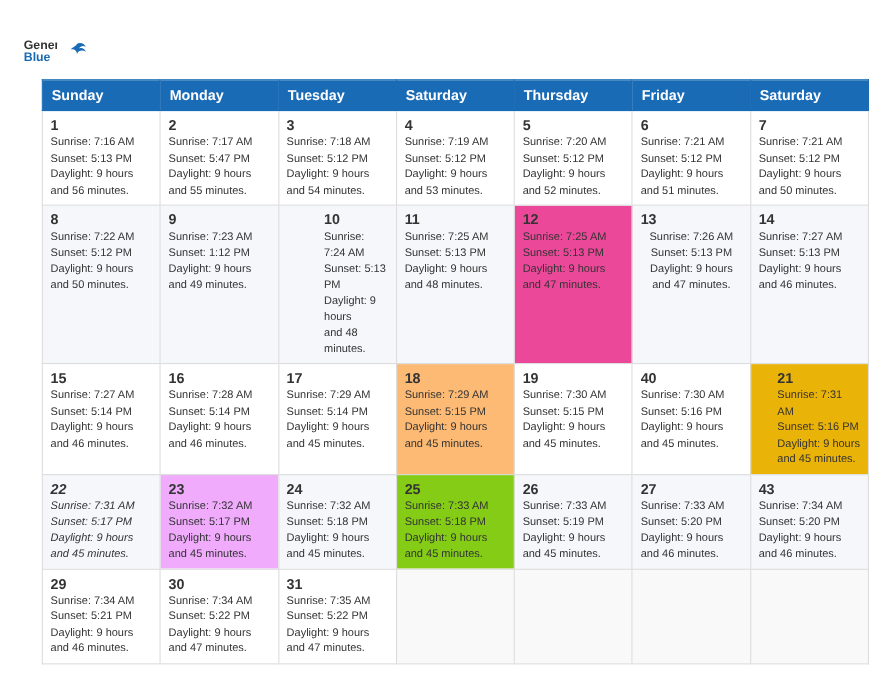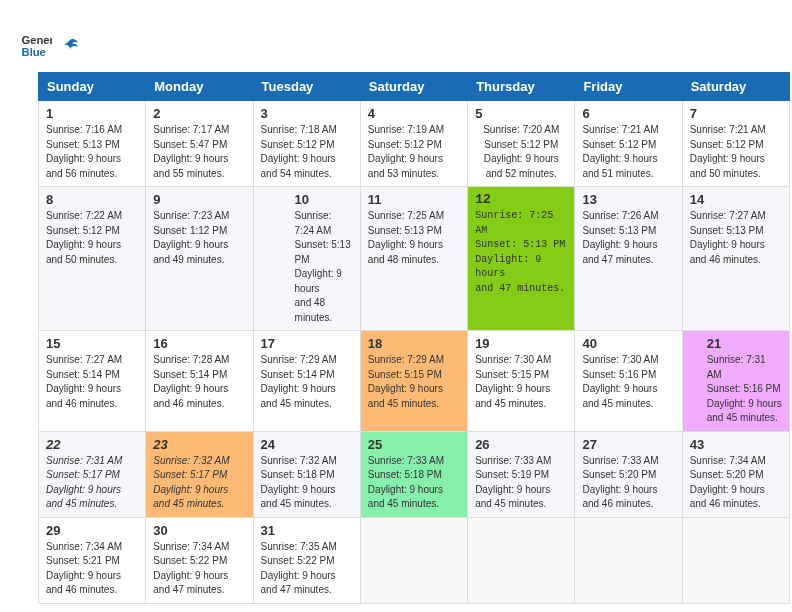--- a/index.html
+++ b/index.html
@@ -147,21 +147,21 @@
         </td>
         <td style="background: rgb(255, 255, 255);">
           <span class="day-number">4</span>
           <div class="day-info" style="white-space: pre-line;">Sunrise: 7:19 AM
 Sunset: 5:12 PM
 Daylight: 9 hours
 and 53 minutes.</div>
         </td>
         <td style="background: rgb(255, 255, 255);">
           <span class="day-number">5</span>
-          <div class="day-info" style="white-space: pre-line; text-align: center;">Sunrise: 7:20 AM
+          <div class="day-info" style="white-space: pre-line;">Sunrise: 7:20 AM
 Sunset: 5:12 PM
 Daylight: 9 hours
 and 52 minutes.</div>
         </td>
         <td style="background: rgb(255, 255, 255);">
           <span class="day-number">6</span>
           <div class="day-info" style="white-space: pre-line;">Sunrise: 7:21 AM
 Sunset: 5:12 PM
 Daylight: 9 hours
 and 51 minutes.</div>
@@ -196,30 +196,30 @@
 Daylight: 9 hours
 and 48 minutes.</div>
         </td>
         <td style="background: rgb(245, 247, 250);">
           <span class="day-number">11</span>
           <div class="day-info" style="white-space: pre-line;">Sunrise: 7:25 AM
 Sunset: 5:13 PM
 Daylight: 9 hours
 and 48 minutes.</div>
         </td>
-        <td style="background: #84cc16; font-family: Liberation Mono, monospace;">
+        <td style="background: #ec4899;">
           <span class="day-number">12</span>
           <div class="day-info" style="white-space: pre-line;">Sunrise: 7:25 AM
 Sunset: 5:13 PM
 Daylight: 9 hours
 and 47 minutes.</div>
         </td>
         <td style="background: rgb(245, 247, 250);">
           <span class="day-number">13</span>
-          <div class="day-info" style="white-space: pre-line;">Sunrise: 7:26 AM
+          <div class="day-info" style="white-space: pre-line; text-align: center;">Sunrise: 7:26 AM
 Sunset: 5:13 PM
 Daylight: 9 hours
 and 47 minutes.</div>
         </td>
         <td style="background: rgb(245, 247, 250);">
           <span class="day-number">14</span>
           <div class="day-info" style="white-space: pre-line;">Sunrise: 7:27 AM
 Sunset: 5:13 PM
 Daylight: 9 hours
 and 46 minutes.</div>
@@ -261,51 +261,51 @@
 Daylight: 9 hours
 and 45 minutes.</div>
         </td>
         <td style="background: rgb(255, 255, 255);">
           <span class="day-number">40</span>
           <div class="day-info" style="white-space: pre-line;">Sunrise: 7:30 AM
 Sunset: 5:16 PM
 Daylight: 9 hours
 and 45 minutes.</div>
         </td>
-        <td style="background: #f0abfc; padding-left: 24px;">
+        <td style="background: #eab308; padding-left: 24px;">
           <span class="day-number">21</span>
           <div class="day-info" style="white-space: pre-line;">Sunrise: 7:31 AM
 Sunset: 5:16 PM
 Daylight: 9 hours
 and 45 minutes.</div>
         </td>
       </tr>
       <tr>
         <td style="background: rgb(245, 247, 250); font-style: italic;">
           <span class="day-number">22</span>
           <div class="day-info" style="white-space: pre-line;">Sunrise: 7:31 AM
 Sunset: 5:17 PM
 Daylight: 9 hours
 and 45 minutes.</div>
         </td>
-        <td style="background: #fdba74; font-style: italic;">
+        <td style="background: #f0abfc;">
           <span class="day-number">23</span>
           <div class="day-info" style="white-space: pre-line;">Sunrise: 7:32 AM
 Sunset: 5:17 PM
 Daylight: 9 hours
 and 45 minutes.</div>
         </td>
         <td style="background: rgb(245, 247, 250);">
           <span class="day-number">24</span>
           <div class="day-info" style="white-space: pre-line;">Sunrise: 7:32 AM
 Sunset: 5:18 PM
 Daylight: 9 hours
 and 45 minutes.</div>
         </td>
-        <td style="background: #86efac;">
+        <td style="background: #84cc16;">
           <span class="day-number">25</span>
           <div class="day-info" style="white-space: pre-line;">Sunrise: 7:33 AM
 Sunset: 5:18 PM
 Daylight: 9 hours
 and 45 minutes.</div>
         </td>
         <td style="background: rgb(245, 247, 250);">
           <span class="day-number">26</span>
           <div class="day-info" style="white-space: pre-line;">Sunrise: 7:33 AM
 Sunset: 5:19 PM

